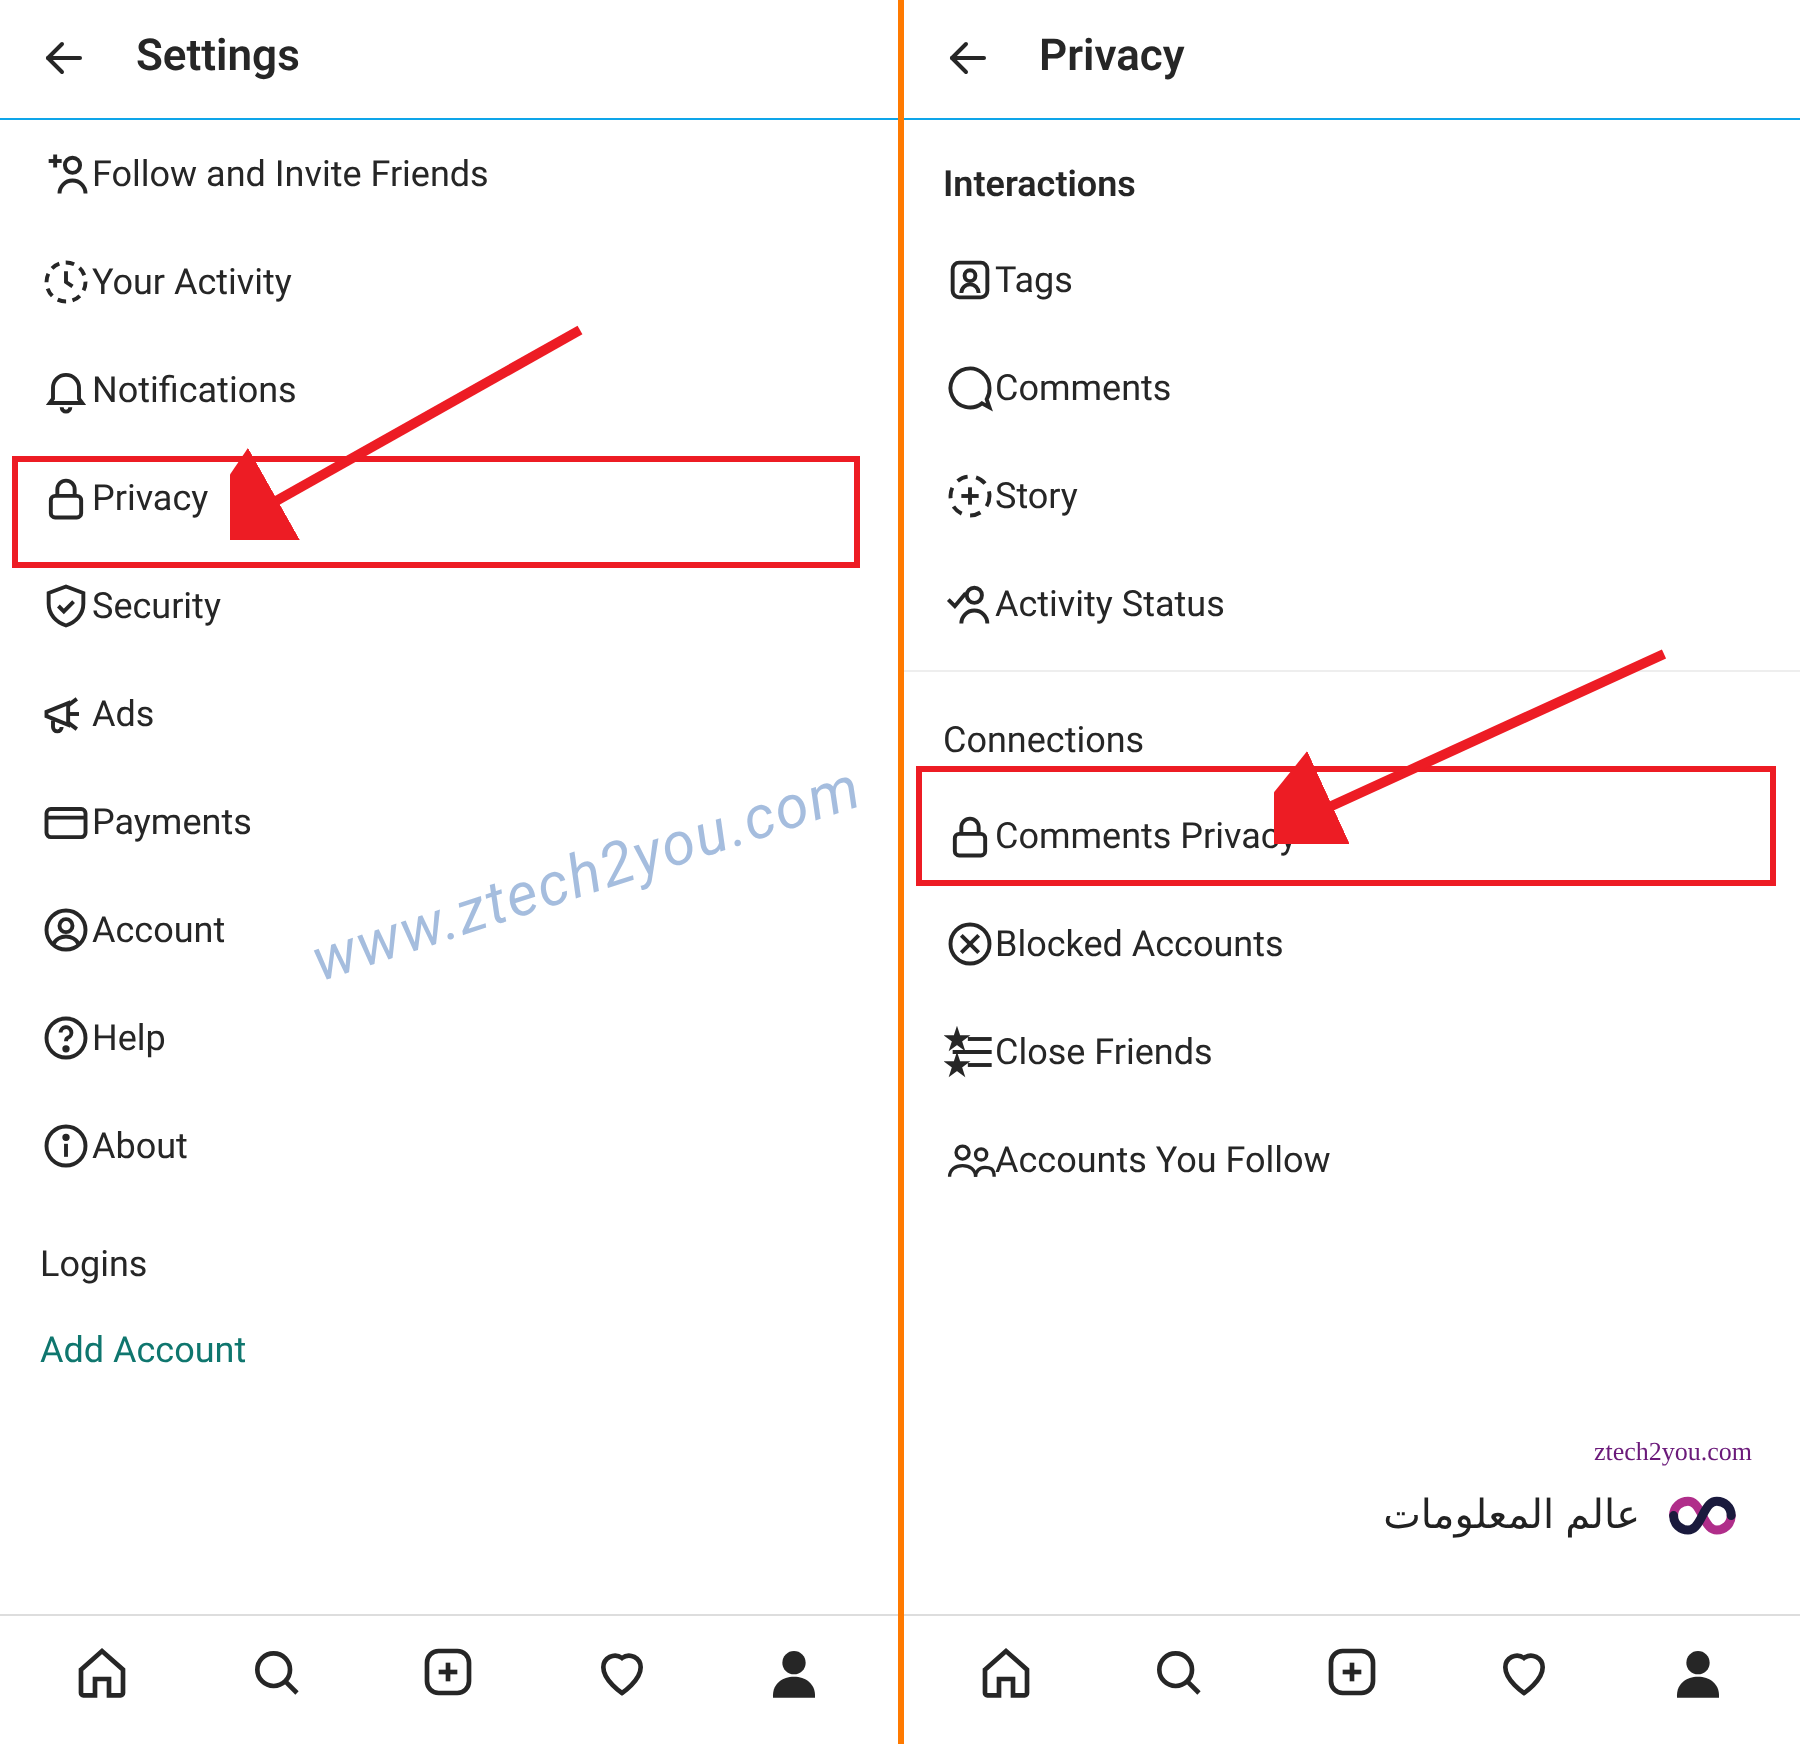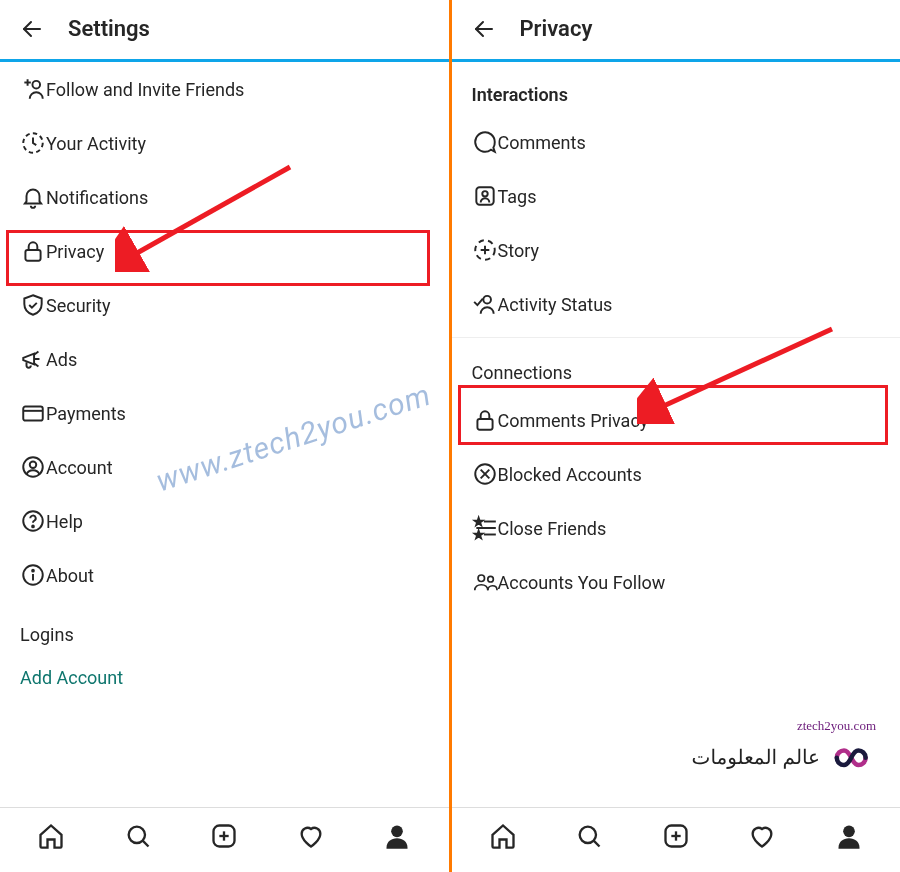--- a/index.html
+++ b/index.html
@@ -26,21 +26,21 @@
   .divider {
     width: 3px;
     background: #ff7a00;
     height: 100%;
   }
   .header {
     display: flex;
     align-items: center;
     padding: 16px 20px 18px 20px;
     gap: 24px;
-    border-bottom: 3px solid #0ea5e9;
+    border-bottom: 1px solid #0ea5e9;
   }
   .header .back-arrow {
     width: 24px;
     height: 24px;
     display: flex; align-items:center; justify-content:center;
   }
   .header .title {
     font-size: 22px;
     font-weight: 600;
     color: #262626;
@@ -333,35 +333,35 @@
       </div>
       <div class="title">Privacy</div>
     </div>
 
     <div class="scroll-body">
       <div class="section-title">Interactions</div>
 
       <div class="list-item">
         <span class="icon">
           <svg width="26" height="26" viewBox="0 0 24 24" fill="none" stroke="#262626" stroke-width="1.8">
-              <path d="M21 12a9 9 0 1 0-3.5 7.1L21 21l-1.3-3.8A9 9 0 0 0 21 12z"></path>
-            </svg>
-        </span>
-        <span>Comments</span>
-      </div>
-
-      <div class="list-item">
-        <span class="icon">
-          <svg width="26" height="26" viewBox="0 0 24 24" fill="none" stroke="#262626" stroke-width="1.8">
               <rect x="4" y="4" width="16" height="16" rx="3"></rect>
               <circle cx="12" cy="10" r="2.5"></circle>
               <path d="M8 18c0-2.2 1.8-4 4-4s4 1.8 4 4"></path>
             </svg>
         </span>
         <span>Tags</span>
+      </div>
+
+      <div class="list-item">
+        <span class="icon">
+          <svg width="26" height="26" viewBox="0 0 24 24" fill="none" stroke="#262626" stroke-width="1.8">
+              <path d="M21 12a9 9 0 1 0-3.5 7.1L21 21l-1.3-3.8A9 9 0 0 0 21 12z"></path>
+            </svg>
+        </span>
+        <span>Comments</span>
       </div>
 
       <div class="list-item">
         <span class="icon">
           <svg width="26" height="26" viewBox="0 0 24 24" fill="none" stroke="#262626" stroke-width="1.8">
               <circle cx="12" cy="12" r="9" stroke-dasharray="5 4"></circle>
               <line x1="12" y1="8" x2="12" y2="16"></line>
               <line x1="8" y1="12" x2="16" y2="12"></line>
             </svg>
         </span>

